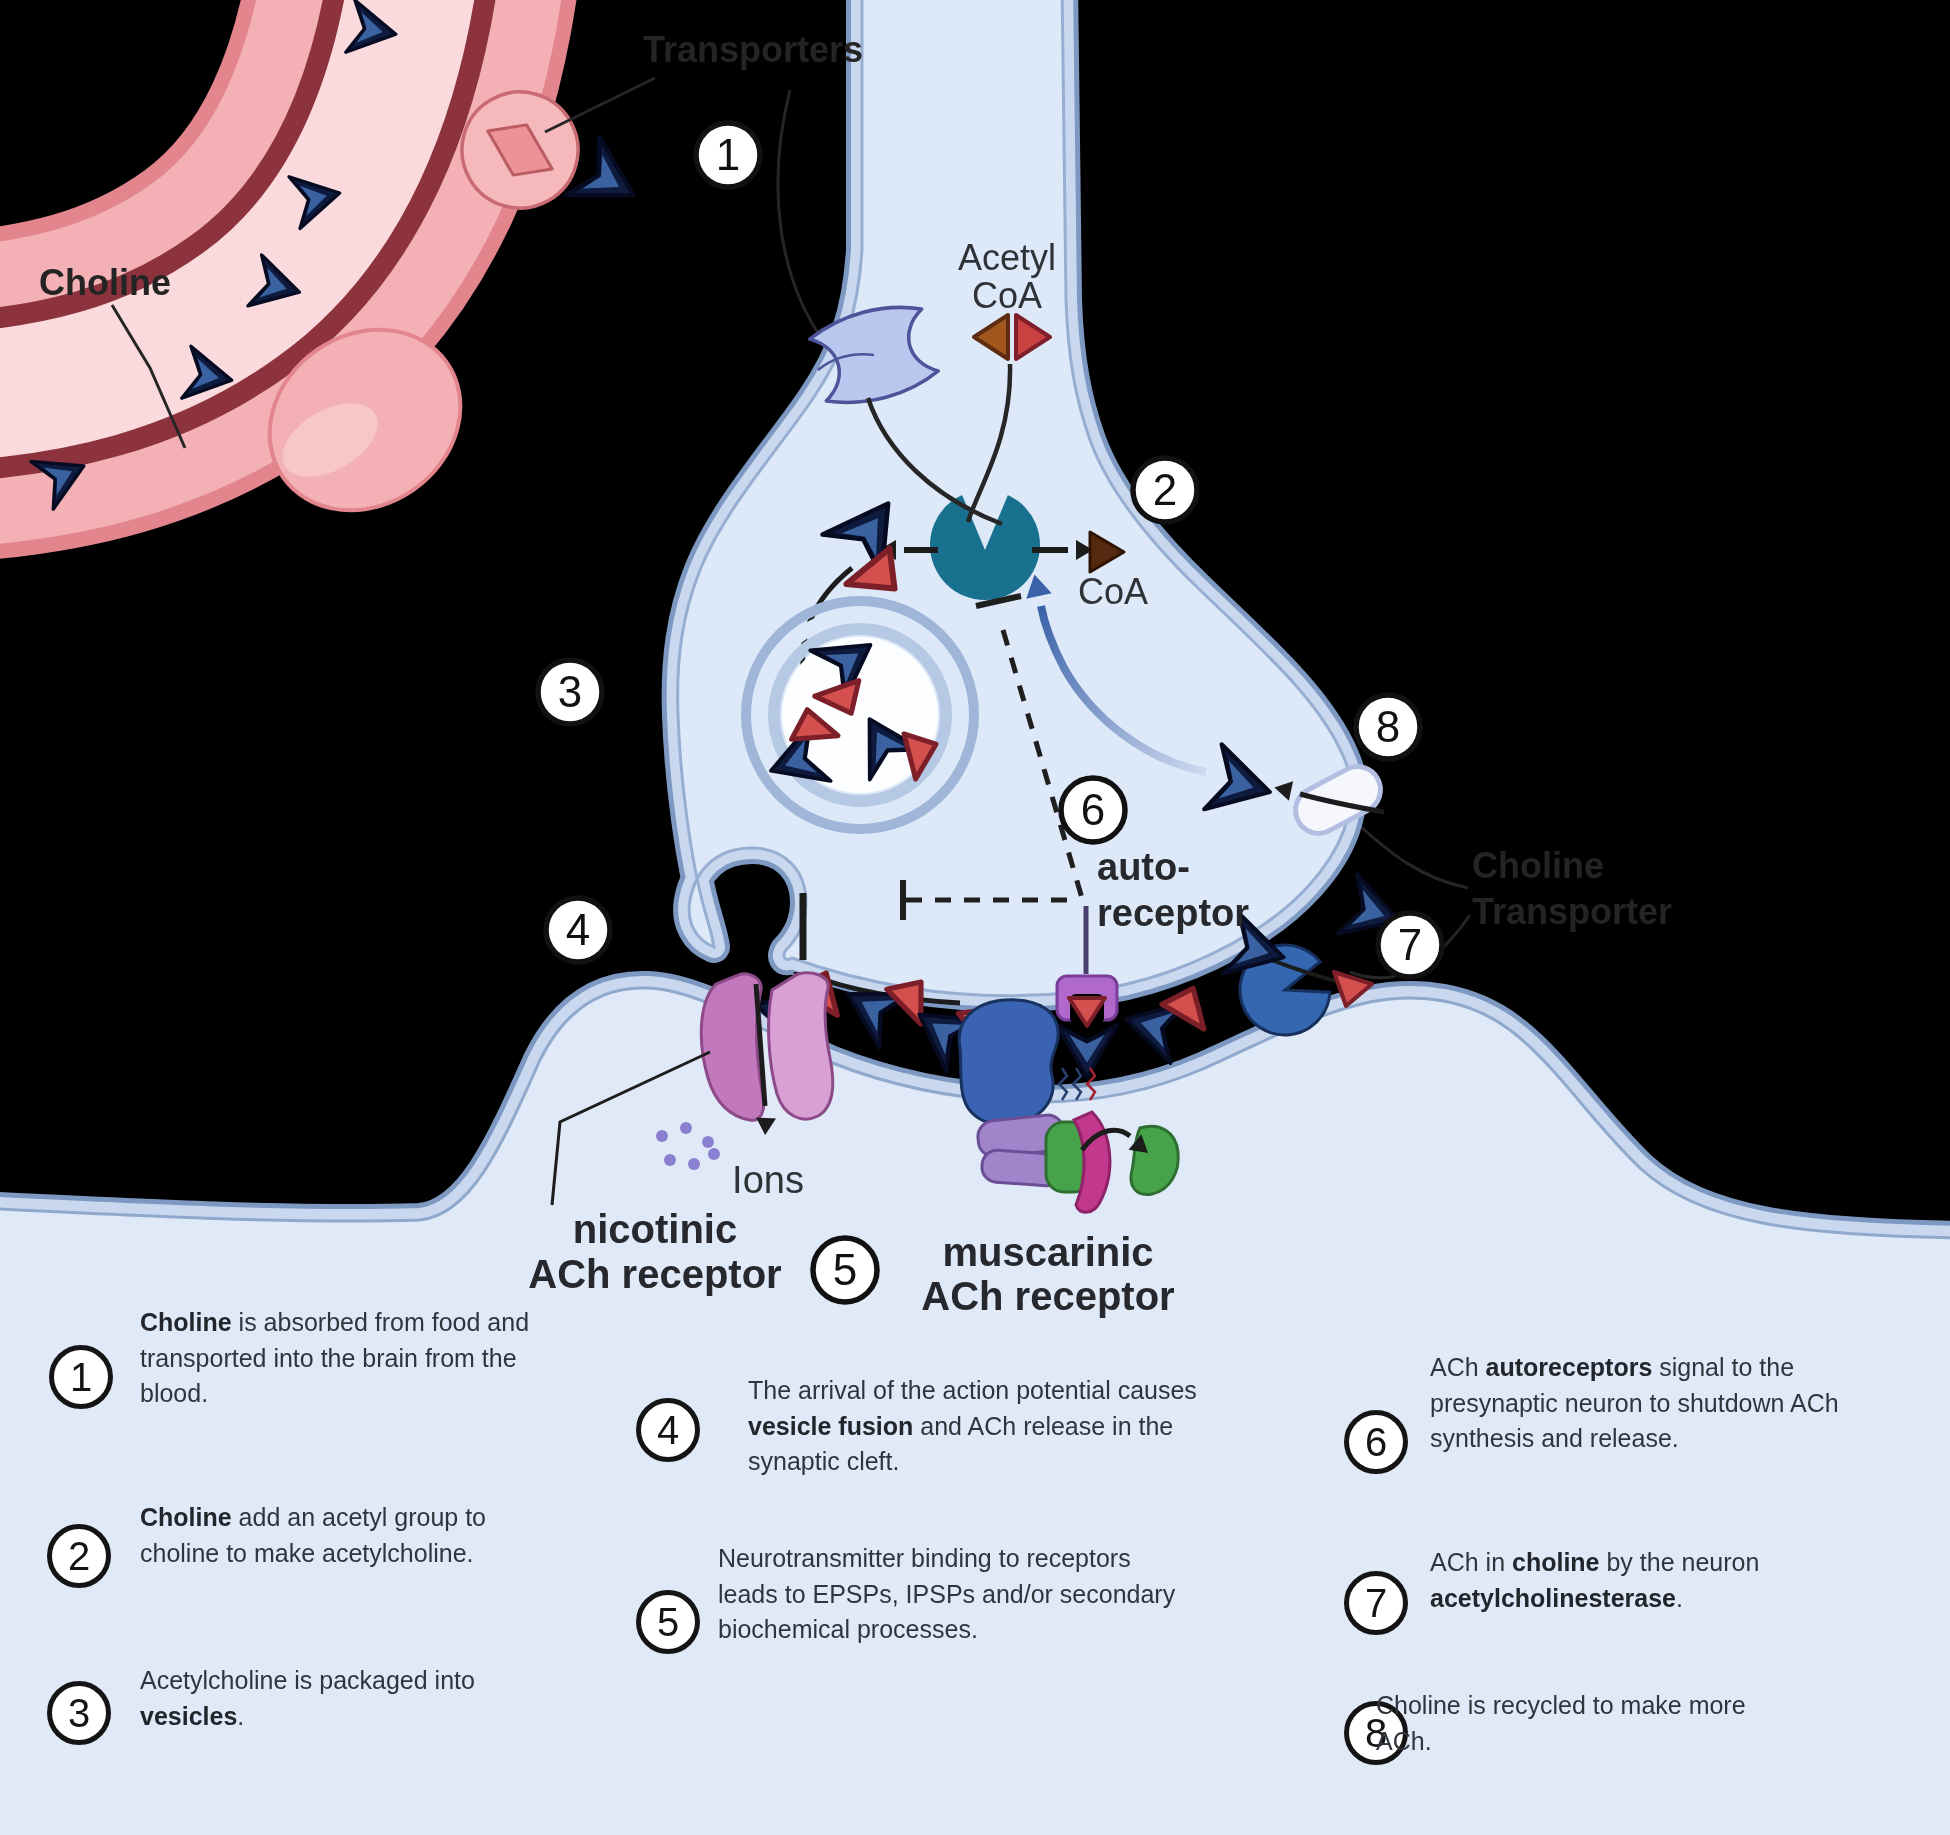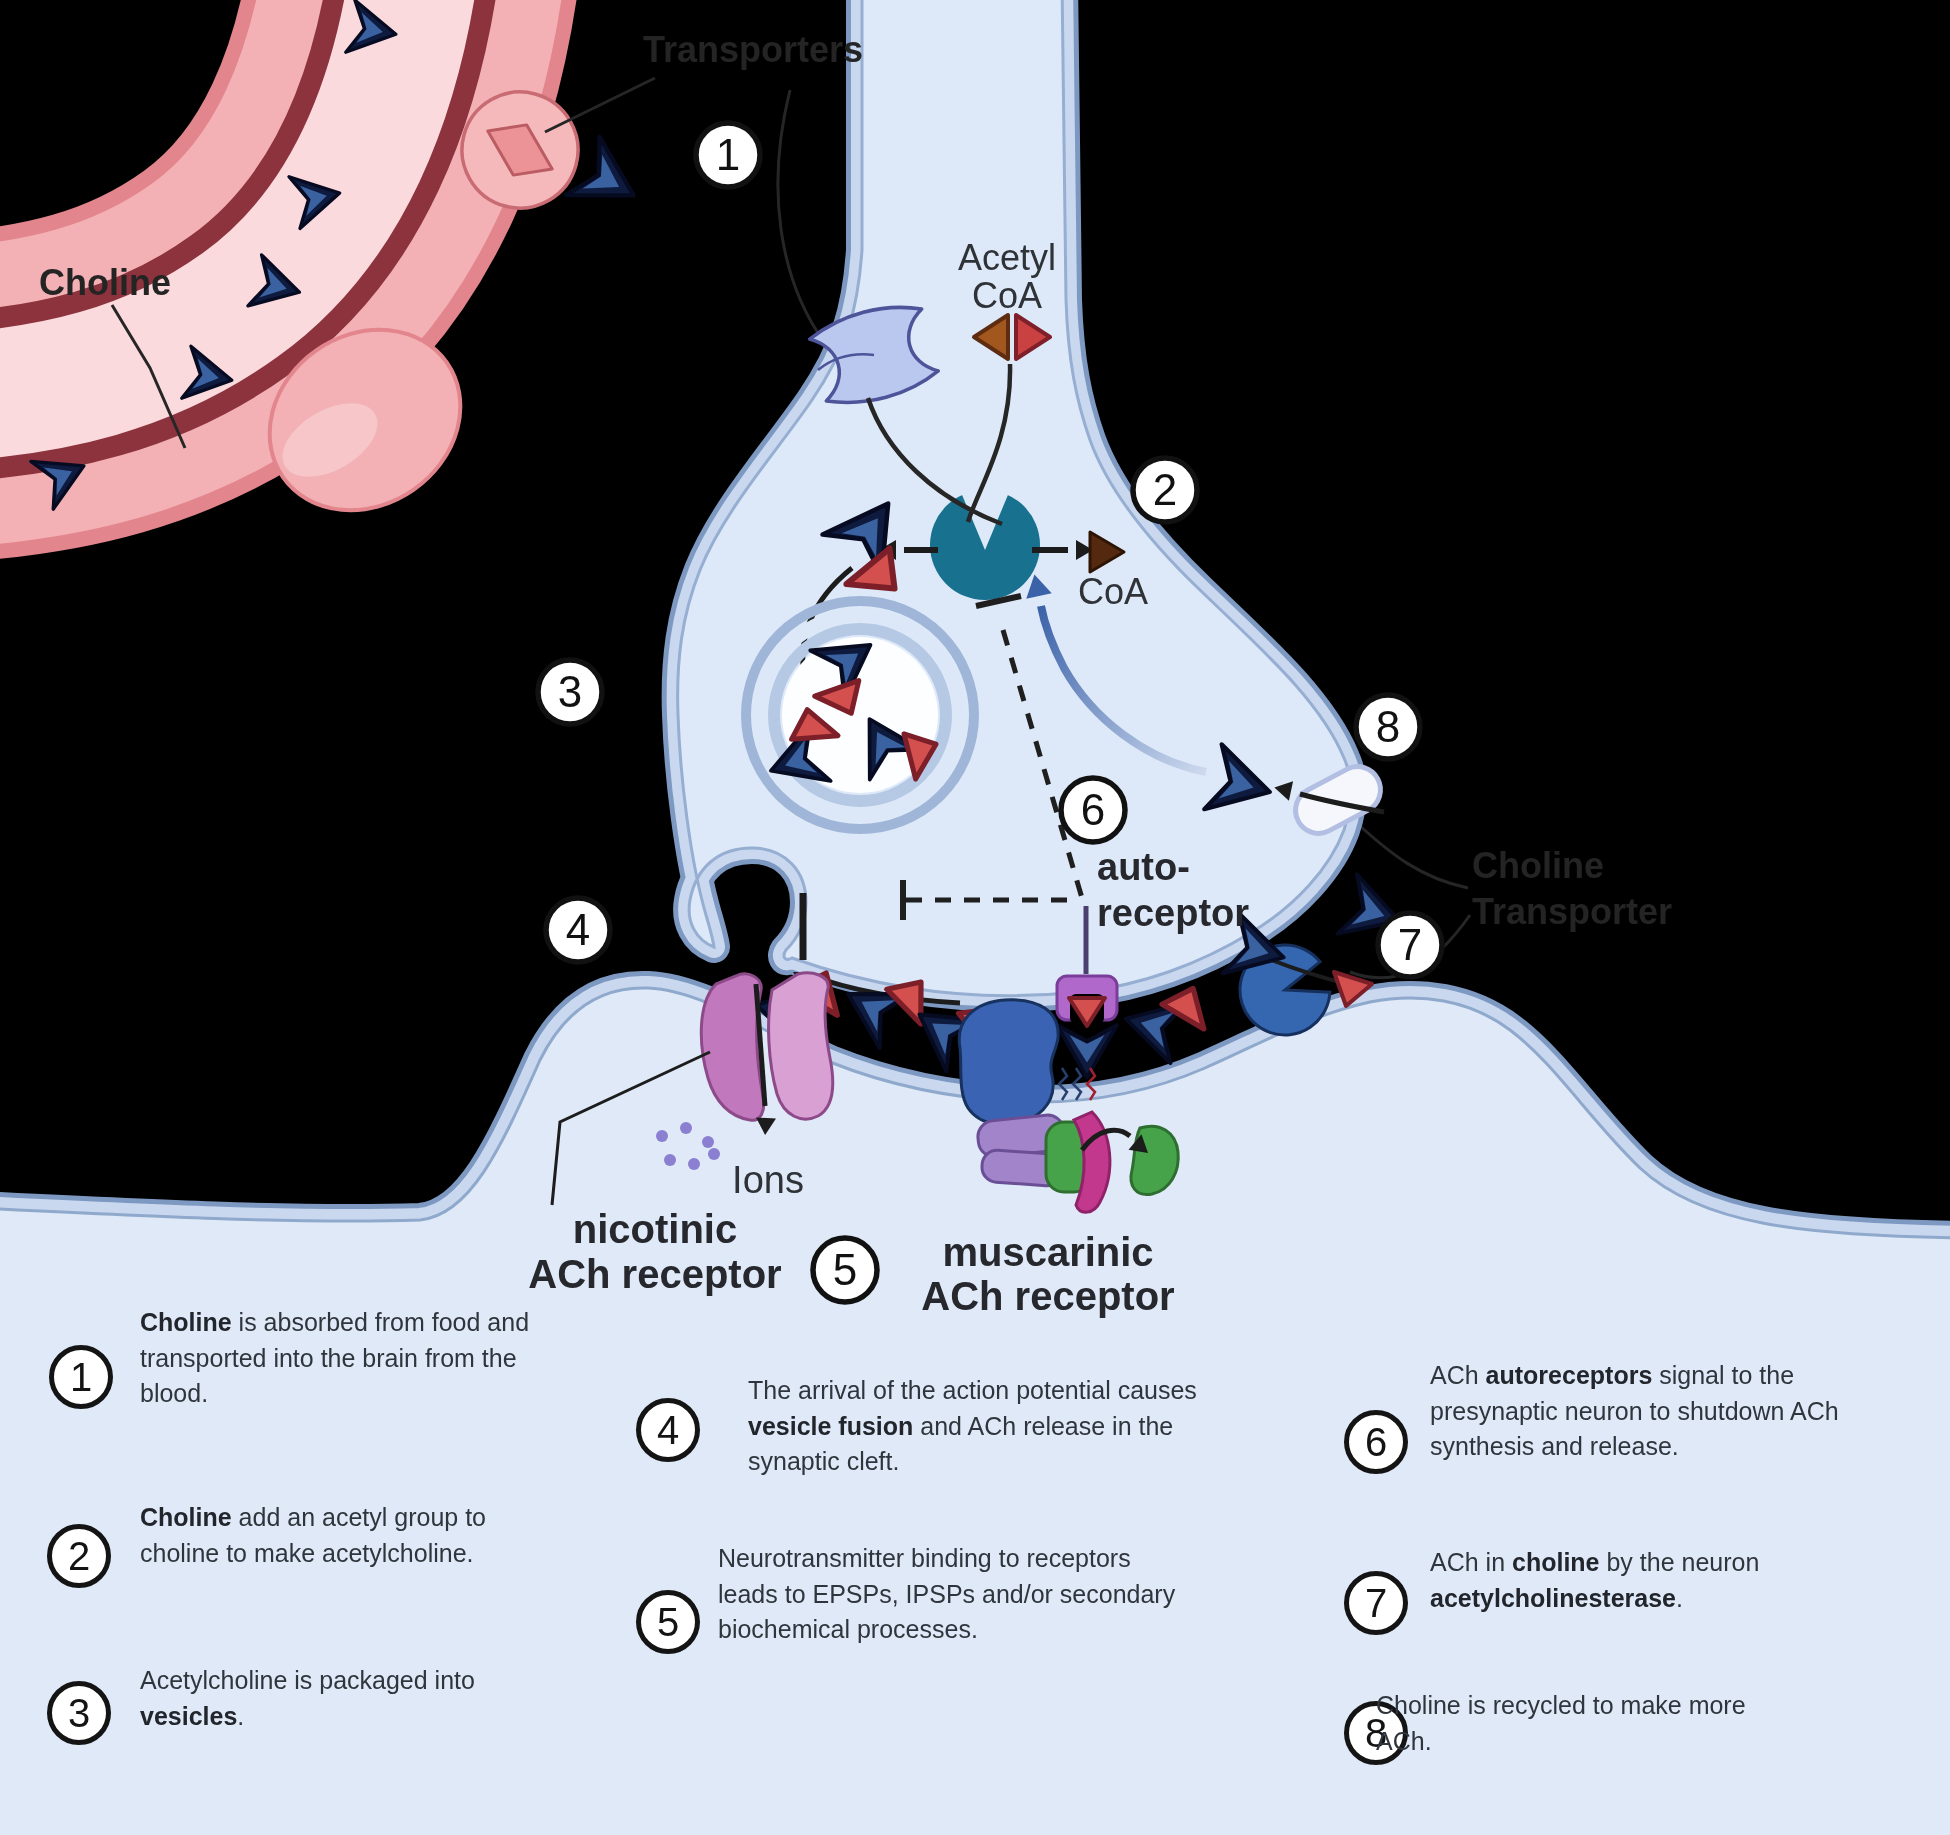--- a/index.html
+++ b/index.html
@@ -262,19 +262,19 @@
     <div class="lt" style="left:140px;top:1500px;width:400px;"><span data-b="1">Choline</span><span> add an acetyl group to choline to make acetylcholine.</span></div>
     <div class="lc" style="left:47px;top:1681px;">3</div>
     <div class="lt" style="left:140px;top:1663px;width:380px;"><span>Acetylcholine is packaged into </span><span data-b="1">vesicles</span><span>.</span></div>
 
     <div class="lc" style="left:636px;top:1398px;">4</div>
     <div class="lt" style="left:748px;top:1373px;width:460px;"><span>The arrival of the action potential causes </span><span data-b="1">vesicle fusion</span><span> and ACh release in the synaptic cleft.</span></div>
     <div class="lc" style="left:636px;top:1590px;">5</div>
     <div class="lt" style="left:718px;top:1541px;width:460px;"><span>Neurotransmitter binding to receptors leads to EPSPs, IPSPs and/or secondary biochemical processes.</span></div>
 
     <div class="lc" style="left:1344px;top:1410px;">6</div>
-    <div class="lt" style="left:1430px;top:1350px;width:430px;margin-top:8px;"><span>ACh </span><span data-b="1">autoreceptors</span><span> signal to the presynaptic neuron to shutdown ACh synthesis and release.</span></div>
+    <div class="lt" style="left:1430px;top:1350px;width:430px;"><span>ACh </span><span data-b="1">autoreceptors</span><span> signal to the presynaptic neuron to shutdown ACh synthesis and release.</span></div>
     <div class="lc" style="left:1344px;top:1571px;">7</div>
     <div class="lt" style="left:1430px;top:1545px;width:480px;"><span>ACh in </span><span data-b="1">choline</span><span> by the neuron </span><span data-b="1">acetylcholinesterase</span><span>.</span></div>
     <div class="lc" style="left:1344px;top:1701px;">8</div>
     <div class="lt" style="left:1376px;top:1688px;width:430px;"><span>Choline is recycled to make more ACh.</span></div>
   </div>
 </div>
 
 </body></html>

